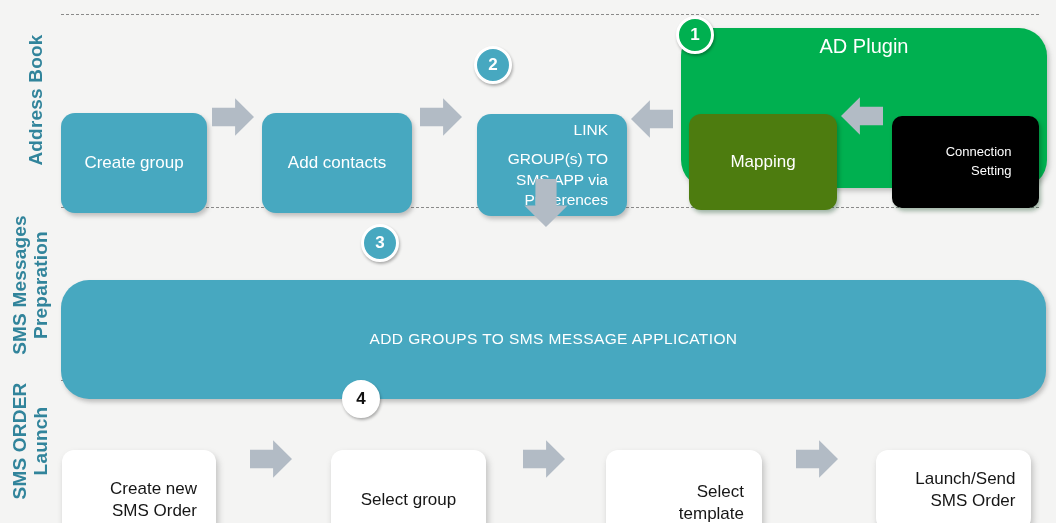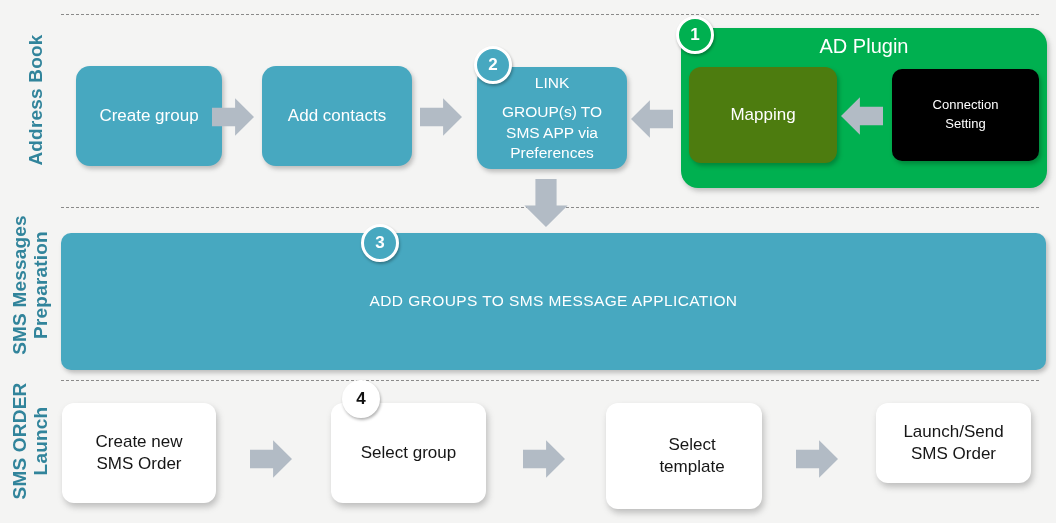--- a/index.html
+++ b/index.html
@@ -27,36 +27,37 @@
     font-size: 19px;
     font-weight: 600;
     line-height: 1.13;
     white-space: pre-line;
     letter-spacing: 0.2px;
   }
 
   .node {
     position: absolute;
     display: flex; align-items: center; justify-content: center;
-    text-align: center;
+    text-align: right;
     color: #ffffff;
     font-size: 17px;
     line-height: 1.3;
+    margin-top: 47px;
   }
   .teal  { background: #47A8C0; border-radius: 14px; box-shadow: 2px 3px 4px rgba(90,90,90,0.35); }
   .white-node {
     background: #ffffff; color: #161616;
     border-radius: 12px;
     box-shadow: 2px 4px 6px rgba(110,110,110,0.4);
   }
 
   .green-panel {
     position: absolute;
     background: #00B050;
-    border-radius: 17px;
+    border-radius: 28px;
     box-shadow: 2px 3px 5px rgba(90,90,90,0.35);
   }
   .green-panel .panel-title {
     position: absolute;
     top: 7px; left: 0; width: 100%;
     text-align: center;
     color: #fff; font-size: 20px;
   }
   .gray-node  { background: #4d7c0f; border-radius: 12px; box-shadow: 2px 3px 4px rgba(0,60,20,0.35); }
   .black-node { background: #000000; border-radius: 10px; font-size: 13px; box-shadow: 2px 3px 4px rgba(0,60,20,0.35); }
@@ -103,21 +104,21 @@
   <div class="dashed-line" style="top:14px"></div>
   <div class="dashed-line" style="top:207px"></div>
   <div class="dashed-line" style="top:380px"></div>
 
   <div class="lane-label" style="left:-39px; top:89px;  width:150px; height:22px;">Address Book</div>
   <div class="lane-label" style="left:-44px; top:263px; width:150px; height:44px;">SMS Messages
 Preparation</div>
   <div class="lane-label" style="left:-34px; top:419px; width:130px; height:44px;">SMS ORDER
 Launch</div>
 
-  <div class="node teal" style="left:76px; top:66px; width:146px; height:100px;">
+  <div class="node teal" style="left:61px; top:66px; width:146px; height:100px;">
     <span>Create group</span>
   </div>
 
   <div class="arrow arrow-right" style="left:212px; top:97px;"></div>
 
   <div class="node teal" style="left:262px; top:66px; width:150px; height:100px;">
     <span>Add contacts</span>
   </div>
 
   <div class="arrow arrow-right" style="left:420px; top:97px;"></div>
@@ -147,21 +148,21 @@
 
   <div class="badge badge-green" style="left:676px; top:16px;">
     <span>1</span>
   </div>
   <div class="badge badge-teal" style="left:474px; top:46px;">
     <span>2</span>
   </div>
 
   <div class="arrow arrow-down" style="left:523px; top:179px; z-index:3;"></div>
 
-  <div class="node teal big-box-text" style="left:61px; top:233px; width:985px; height:137px; border-radius:10px;">
+  <div class="node teal big-box-text" style="left:61px; top:233px; width:985px; height:119px; border-radius:28px;">
     <span>ADD GROUPS TO SMS MESSAGE APPLICATION</span>
   </div>
 
   <div class="badge badge-teal" style="left:361px; top:224px;">
     <span>3</span>
   </div>
 
   <div class="node white-node" style="left:62px; top:403px; width:154px; height:100px;">
     <span class="wrap-110">Create new SMS Order</span>
   </div>

